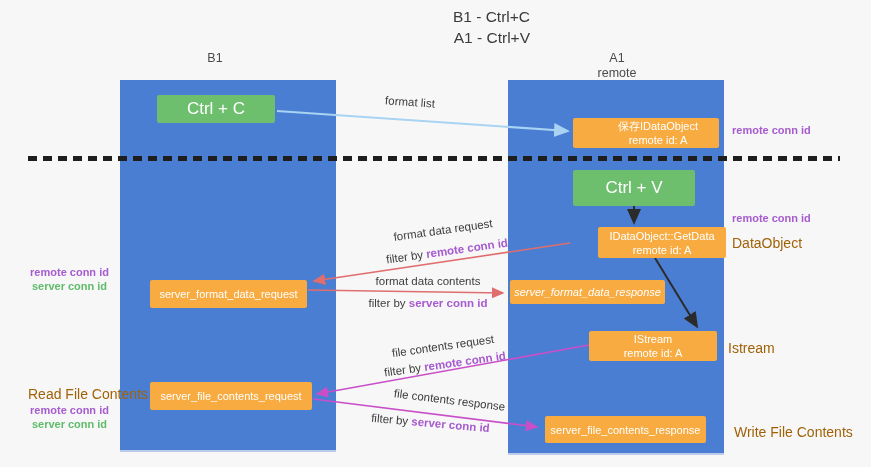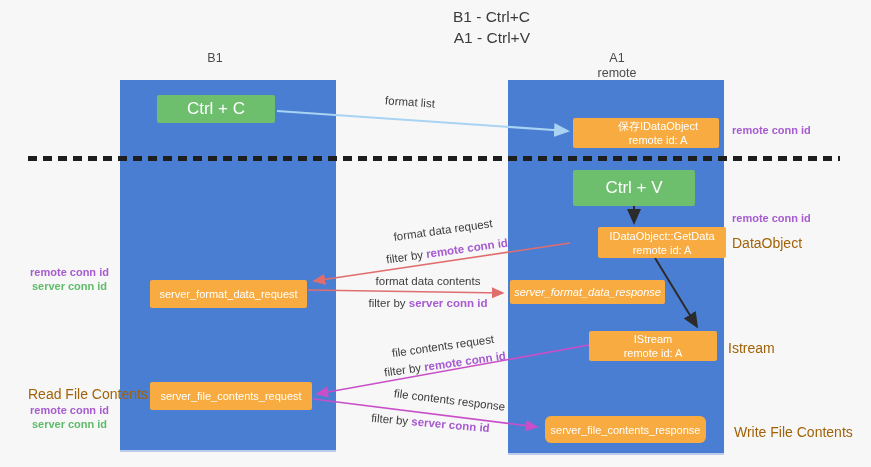--- a/index.html
+++ b/index.html
@@ -129,21 +129,21 @@
 
   <div class="abs box orange" style="left:589px;top:331px;width:128px;height:30px;">
     <div>IStream</div>
     <div>remote id: A</div>
   </div>
 
   <div class="abs box orange" style="left:150px;top:382px;width:162px;height:28px;">
     <div>server_file_contents_request</div>
   </div>
 
-  <div class="abs box orange" style="left:545px;top:416px;width:161px;height:27px;border-radius:6px;">
+  <div class="abs box orange" style="left:545px;top:416px;width:161px;height:27px;">
     <div>server_file_contents_response</div>
   </div>
 
   <div class="abs arrow-label" style="left:350px;top:96px;width:120px;transform:rotate(4deg);">format list</div>
 
   <div class="abs arrow-label" style="left:368px;top:224px;width:150px;transform:rotate(-8deg);">format data request</div>
   <div class="abs arrow-label" style="left:362px;top:245px;width:170px;transform:rotate(-8deg);">
     <span>filter by </span><span class="key-purple">remote conn id</span>
   </div>
 

